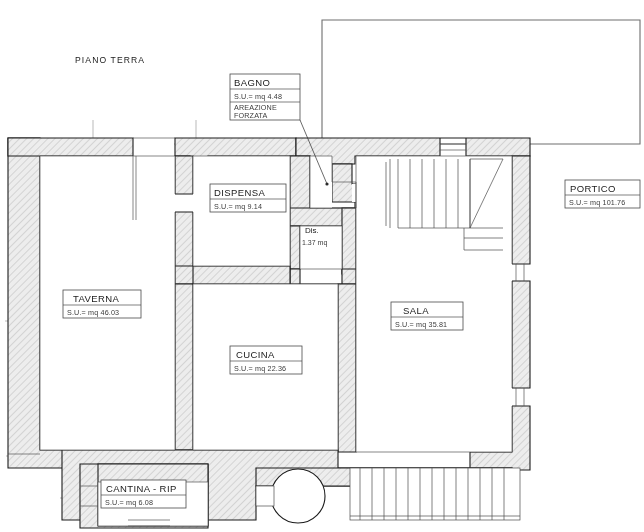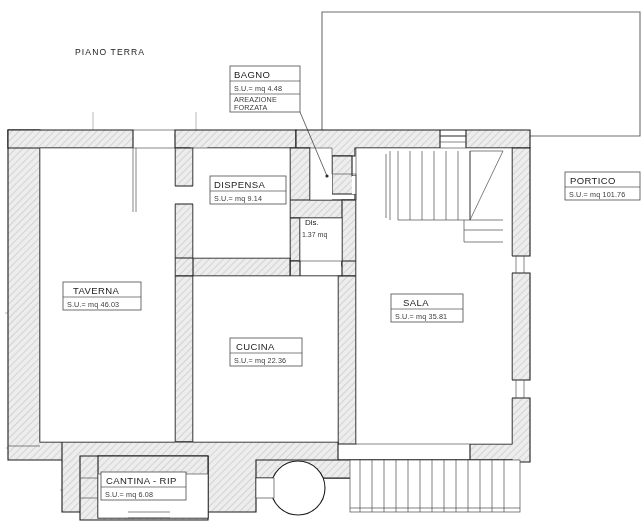--- a/index.html
+++ b/index.html
@@ -9,21 +9,21 @@
   }
   body {
     width: 644px;
     height: 532px;
     font-family: "Liberation Sans", sans-serif;
     position: relative;
     overflow: hidden;
   }
   #plan-root {
     position: absolute;
-    left: 0; top: 8px;
+    left: 0; top: 16px;
     width: 644px;
     height: 412px;
   }
   svg { display: block; }
 
   
   .lbl-name {
     font-family: "Liberation Sans", sans-serif;
     font-size: 9.5px;
     fill: #1a1a1a;

